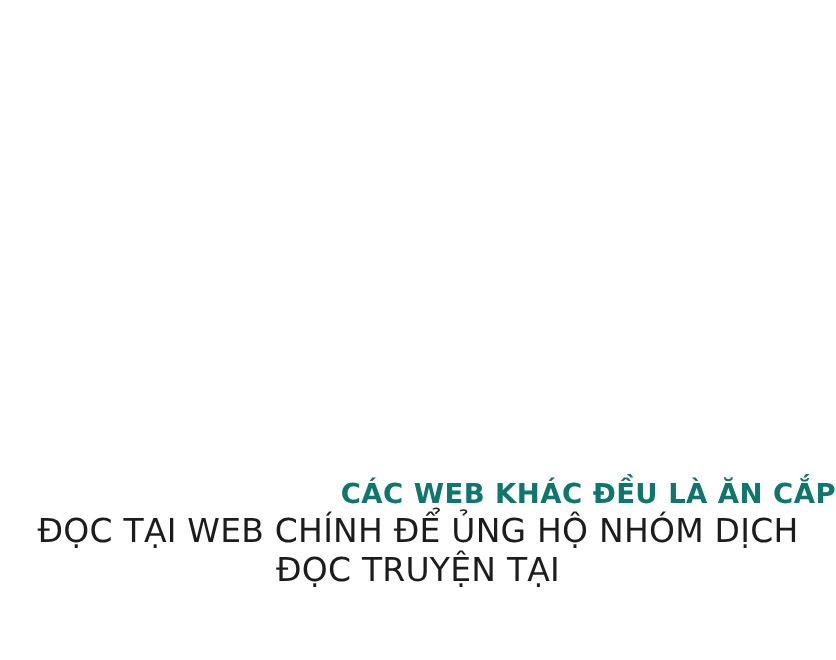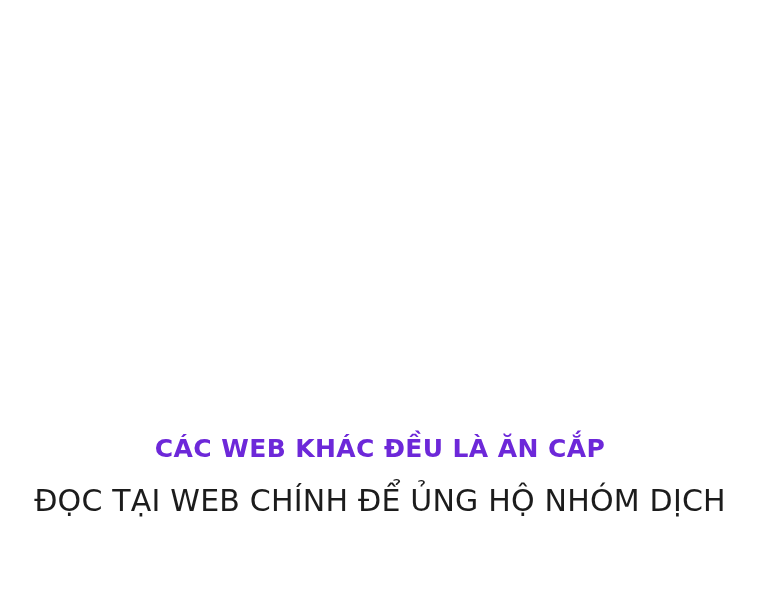--- a/index.html
+++ b/index.html
@@ -29,28 +29,29 @@
     background: #ffffff;
   }
   .notice-block {
     position: absolute;
     left: 0;
     top: 432px;
     width: 760px;
     text-align: center;
   }
   .notice-headline {
-    color: #6d28d9;
+    color: #0f766e;
     font-family: "DejaVu Sans", sans-serif;
     font-weight: bold;
     font-size: 25px;
     letter-spacing: 0.4px;
     line-height: 34px;
-    margin: 0 0 17px 0;
+    margin: 0 0 0 0;
     white-space: nowrap;
+    text-align: right;
   }
   .notice-line {
     color: #1c1c1c;
     font-family: "DejaVu Sans", sans-serif;
     font-weight: normal;
     font-size: 30px;
     line-height: 35px;
     letter-spacing: 0.2px;
     margin: 0;
     white-space: nowrap;
@@ -59,15 +60,16 @@
 </head>
 <body>
 
 <div class="page">
 
   <div class="blank-area"></div>
 
   <div class="notice-block">
     <div class="notice-headline">CÁC WEB KHÁC ĐỀU LÀ ĂN CẮP</div>
     <div class="notice-line">ĐỌC TẠI WEB CHÍNH ĐỂ ỦNG HỘ NHÓM DỊCH</div>
+    <div class="notice-line">ĐỌC TRUYỆN TẠI</div>
   </div>
 
 </div>
 
 </body></html>

